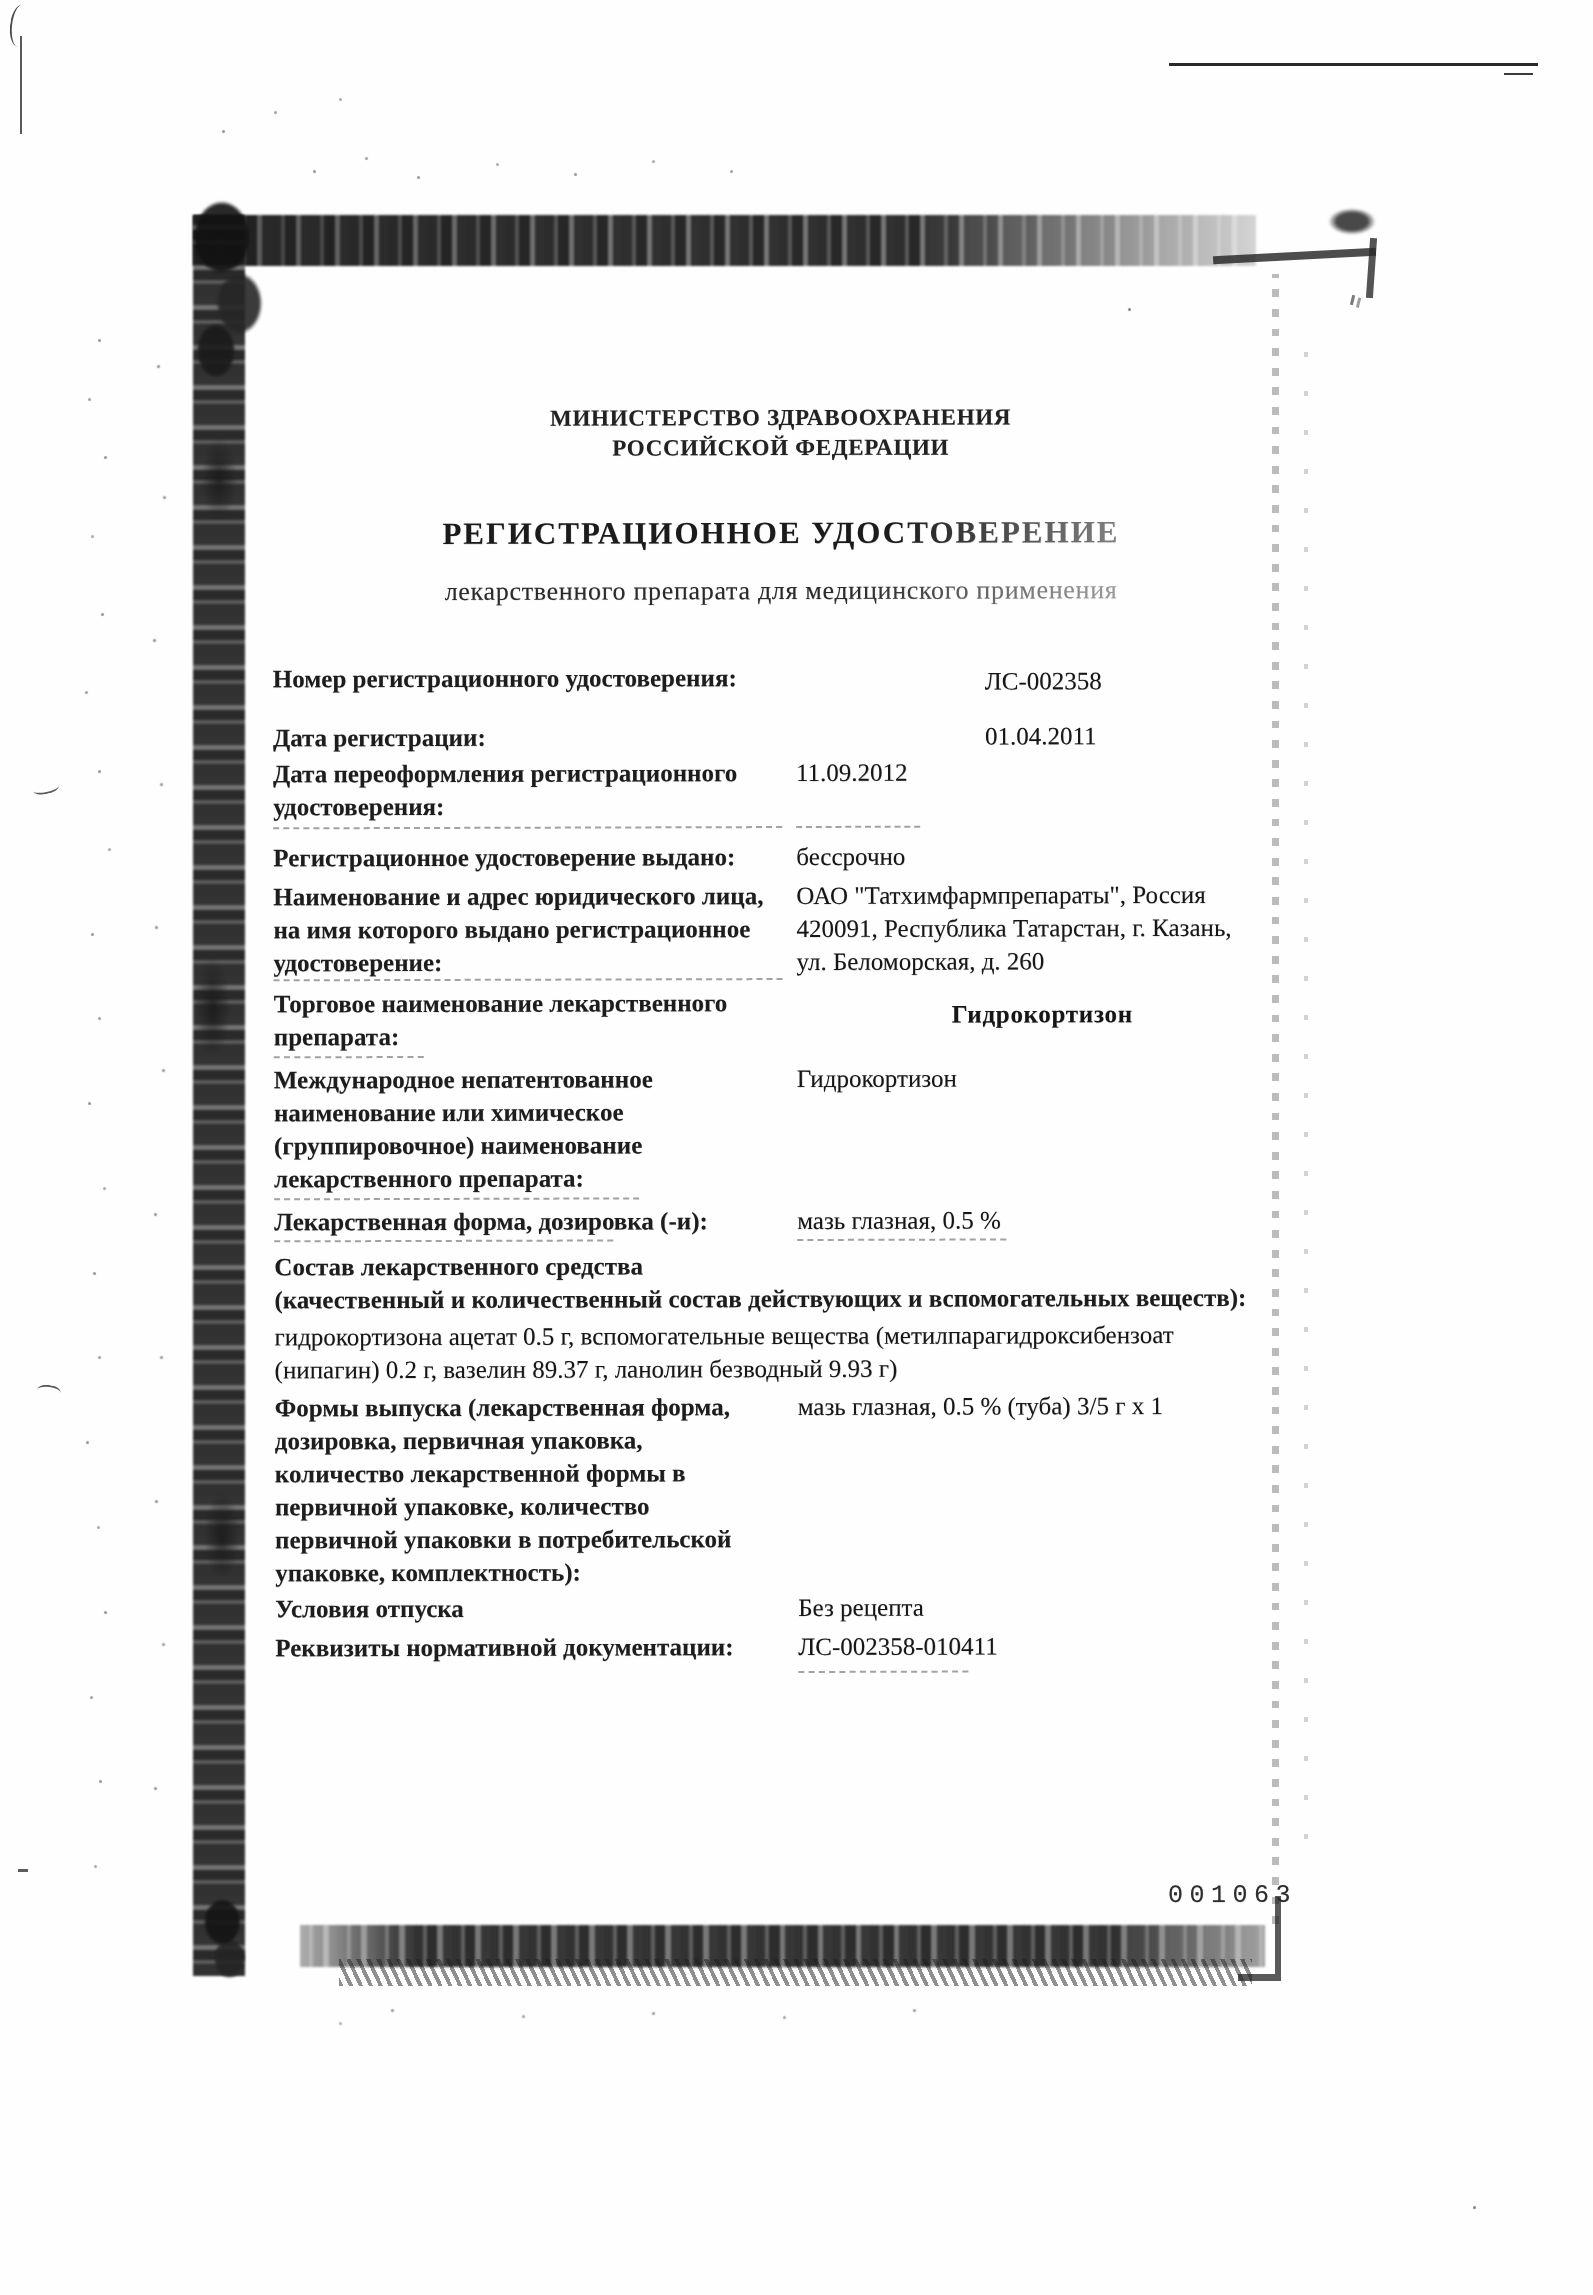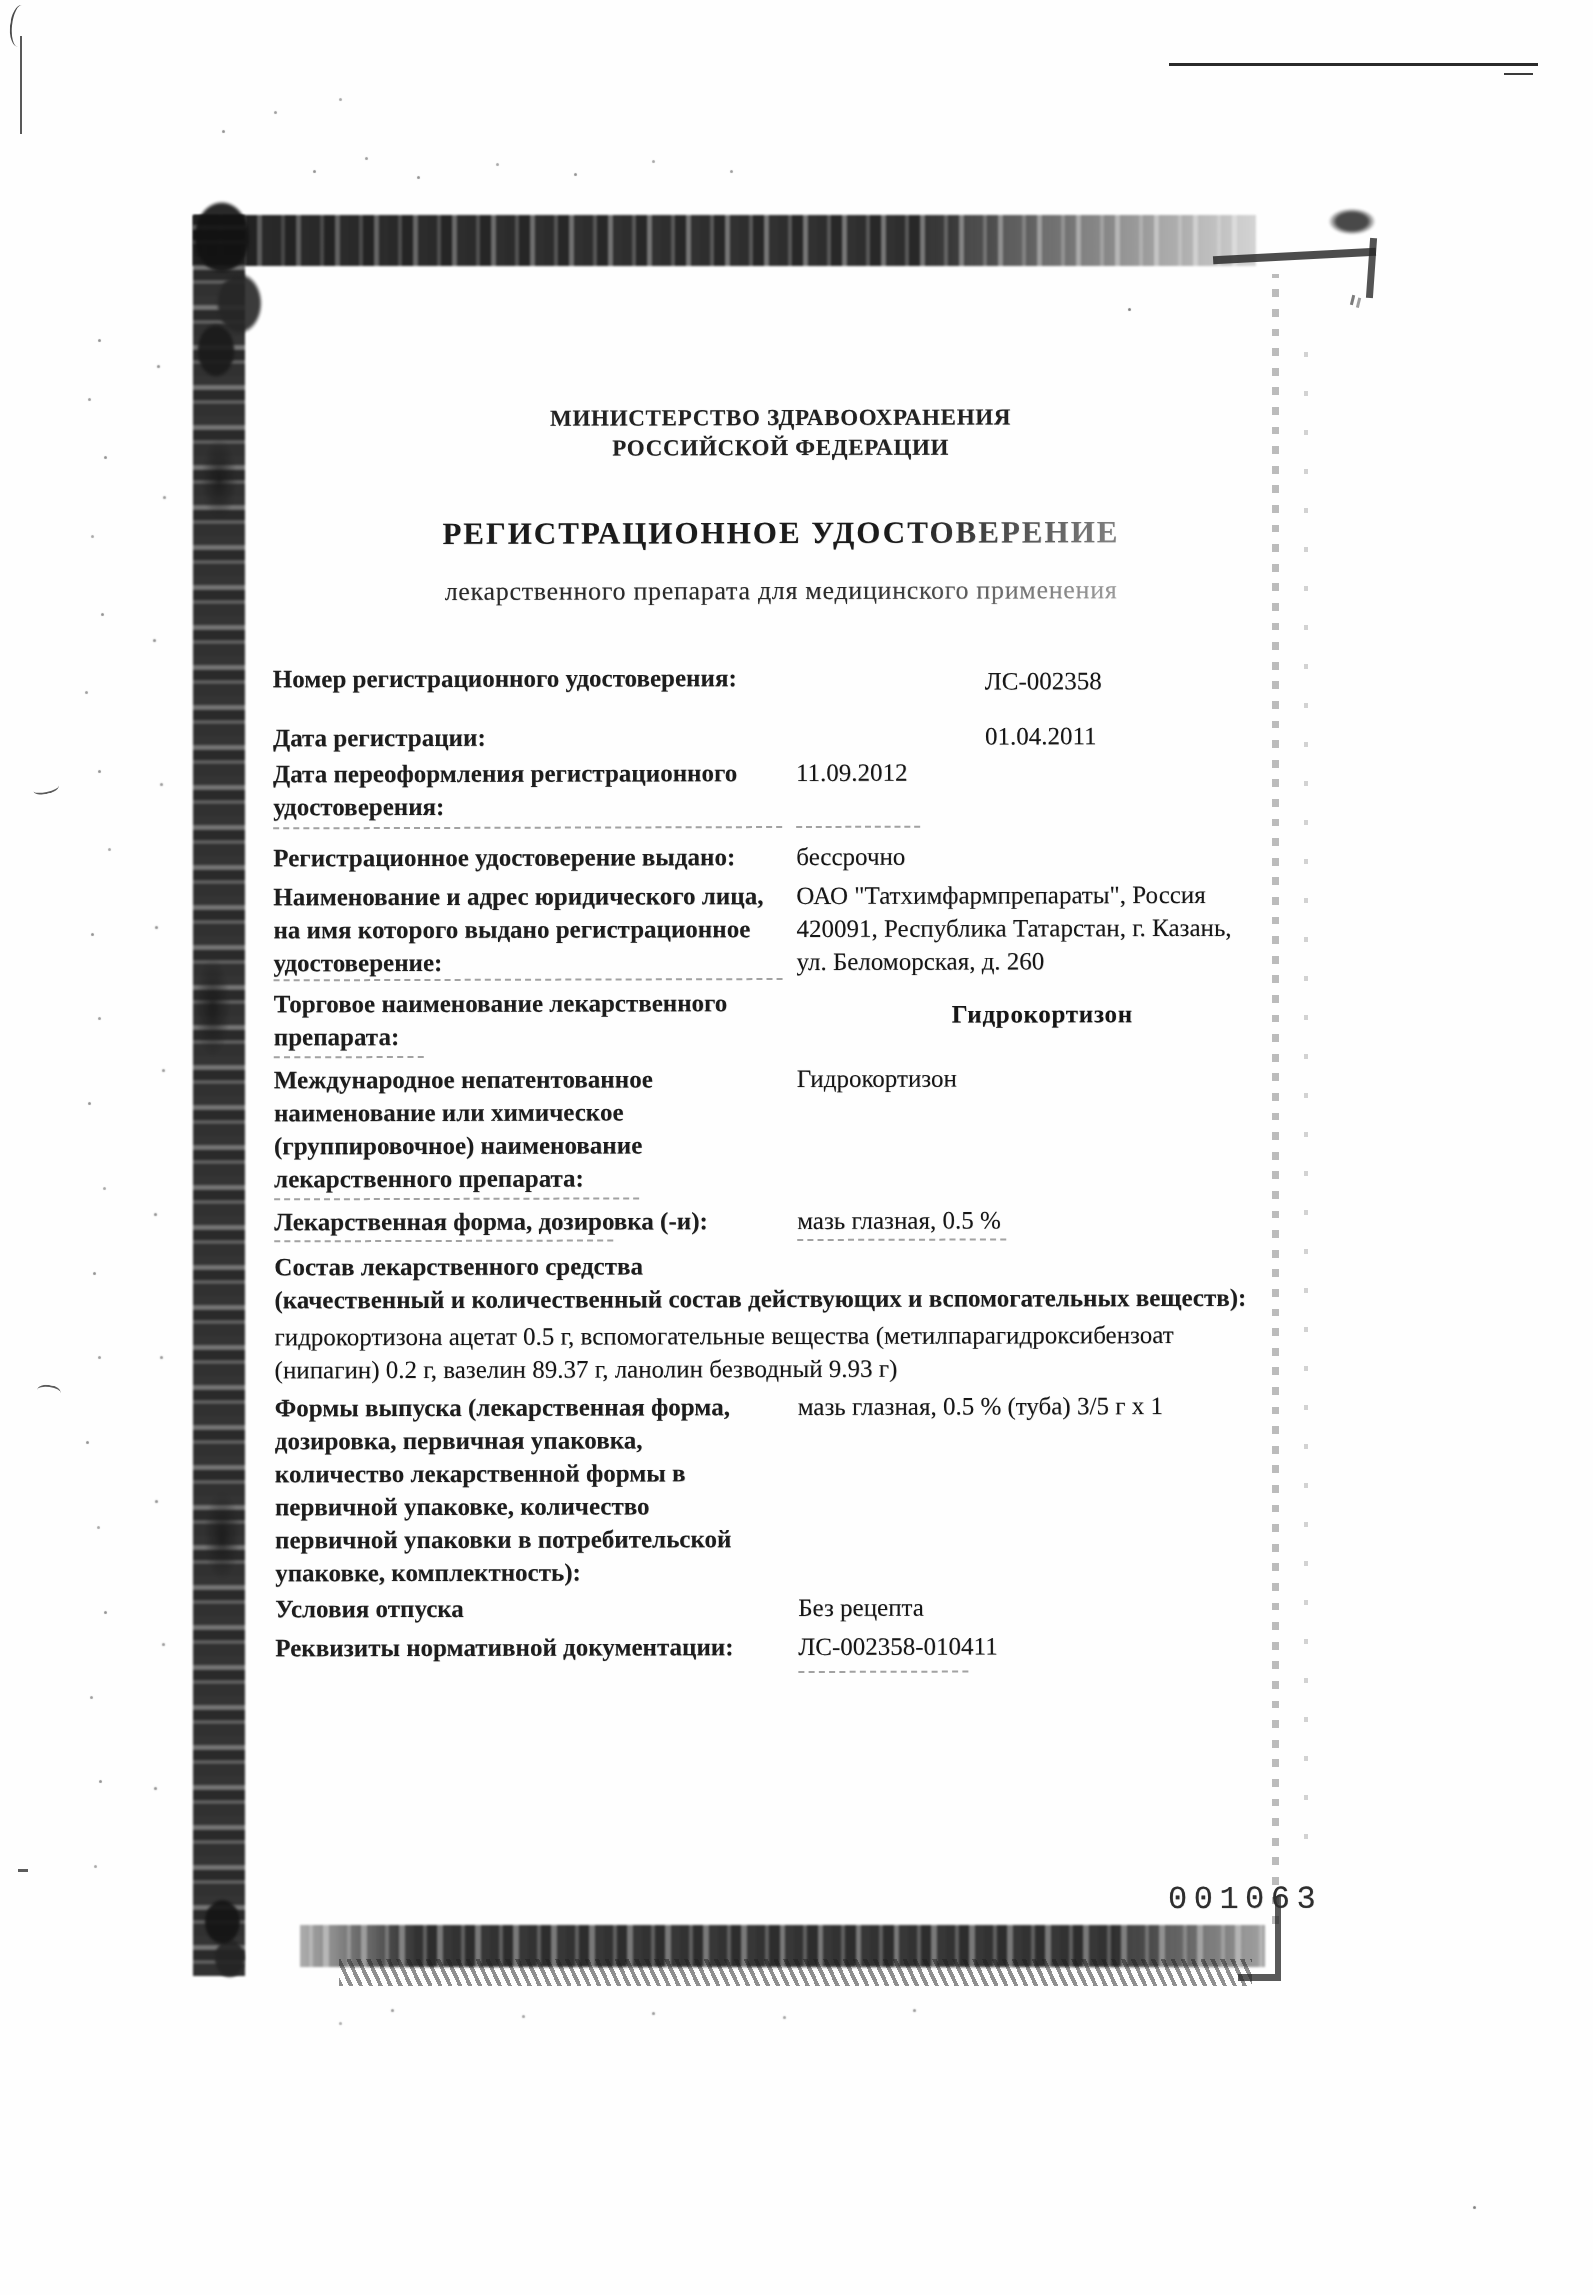--- a/index.html
+++ b/index.html
@@ -22,21 +22,21 @@
                   mask-image:linear-gradient(90deg,#000 0 58%,rgba(0,0,0,.5) 82%,rgba(0,0,0,.3)); }
 
   .label { position:absolute; font-weight:bold; font-size:25px; line-height:33px;
            white-space:pre-line; width:522px; color:#1d1d1d; }
   .value { position:absolute; font-size:25px; line-height:33px; white-space:pre-line;
            width:606px; color:#161616; }
   .value.bold { font-weight:bold; letter-spacing:0.7px; }
   .wide  { width:1043px !important; }
 
   .stamp { position:absolute; left:1166px; top:1882px;
-           font-family:"Liberation Mono", monospace; font-size:32px; letter-spacing:6.5px; color:#2e2e2e; }
+           font-family:"Liberation Mono", monospace; font-size:25px; letter-spacing:6.5px; color:#2e2e2e; }
 
   .dash { position:absolute; border-top:2px dashed rgba(70,70,70,.5); height:0; }
 
   
   .band-top { position:absolute; left:193px; top:215px; width:1063px; height:51px;
     background:
       linear-gradient(90deg, rgba(0,0,0,.30), rgba(0,0,0,0) 42%),
       linear-gradient(90deg, rgba(255,255,255,0) 0 68%, rgba(255,255,255,.55) 90%, rgba(255,255,255,.8)),
       repeating-linear-gradient(90deg,#1d1d1d 0 10.4px,#4a4a4a 10.4px 14.3px,#161616 14.3px 25px,#6a6a6a 25px 30px,#202020 30px 39px),
       repeating-linear-gradient(0deg, rgba(0,0,0,.35) 0 3.9px, rgba(0,0,0,0) 3.9px 7.8px);

